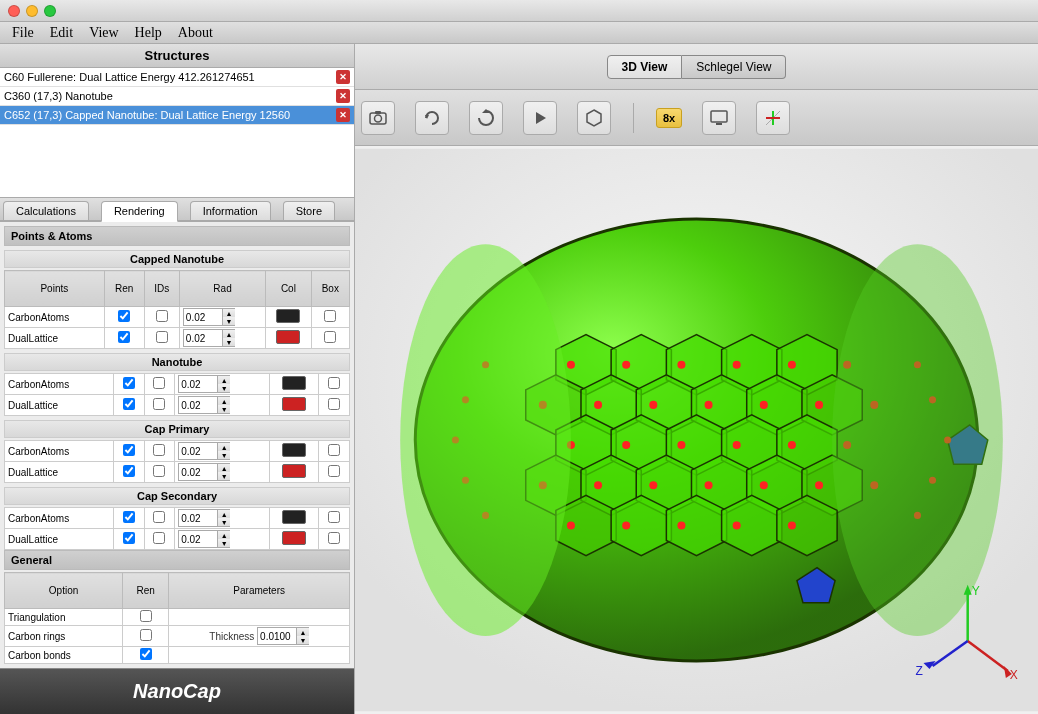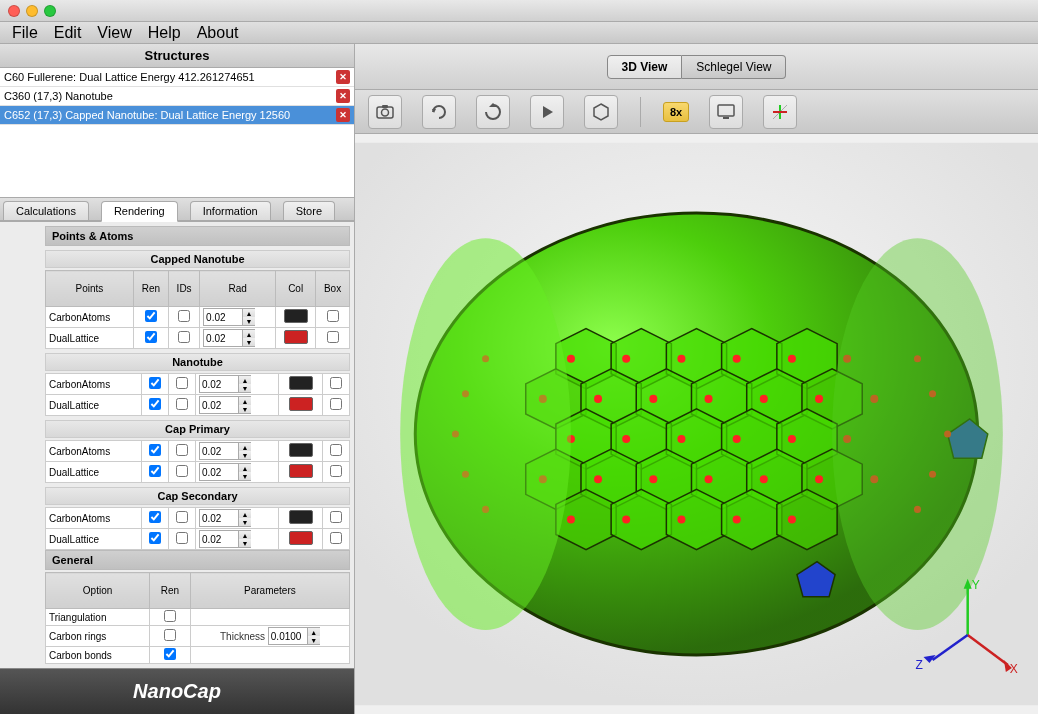--- a/index.html
+++ b/index.html
@@ -26,24 +26,25 @@
     .menu-bar {
       height: 22px;
       background: linear-gradient(to bottom, #e0e0e0, #c8c8c8);
       border-bottom: 1px solid #aaa;
       display: flex;
       align-items: center;
       padding: 0 4px;
     }
     .menu-item {
       padding: 2px 8px;
-      font-size: 16px;
+      font-size: 14px;
       color: #000;
       cursor: pointer;
       border-radius: 3px;
+      font-family: Liberation Serif, serif;
     }
 
     
     .main-layout {
       display: flex;
       height: calc(714px - 44px);
     }
 
     
     .left-panel {
@@ -114,21 +115,20 @@
       border-bottom: 1px solid white;
       margin-bottom: -2px;
       z-index: 1;
     }
 
     
     .scroll-area {
       flex: 1;
       overflow-y: auto;
       padding: 4px;
-      margin-left: 41px;
     }
 
     
     .section-header {
       background: linear-gradient(to bottom, #e8e8e8, #d8d8d8);
       text-align: center;
       font-weight: bold;
       font-size: 11px;
       padding: 2px 0;
       border: 1px solid #ccc;
@@ -572,21 +572,21 @@
 
   <div class="right-panel">
 
     <div class="view-toolbar">
       <div class="view-tabs">
         <div class="view-tab active">3D View</div>
         <div class="view-tab">Schlegel View</div>
       </div>
     </div>
 
-    <div style="height:44px; background: linear-gradient(to bottom, #e0e0e0, #c8c8c8); border-bottom: 1px solid #aaa; display:flex; align-items:center; padding: 0 13px; gap: 20px;">
+    <div style="height:56px; background: linear-gradient(to bottom, #e0e0e0, #c8c8c8); border-bottom: 1px solid #aaa; display:flex; align-items:center; padding: 0 6px; gap: 20px;">
       <button class="toolbar-btn" title="Camera">
         <svg width="20" height="20" viewBox="0 0 20 20">
           <rect x="2" y="5" width="16" height="11" rx="2" fill="none" stroke="#555" stroke-width="1.5"></rect>
           <circle cx="10" cy="10.5" r="3.5" fill="none" stroke="#555" stroke-width="1.5"></circle>
           <rect x="7" y="3" width="6" height="3" rx="1" fill="#555"></rect>
         </svg>
       </button>
       <button class="toolbar-btn" title="Rotate">
         <svg width="20" height="20" viewBox="0 0 20 20">
           <path d="M4 10 A6 6 0 1 1 10 16" fill="none" stroke="#555" stroke-width="2"></path>

